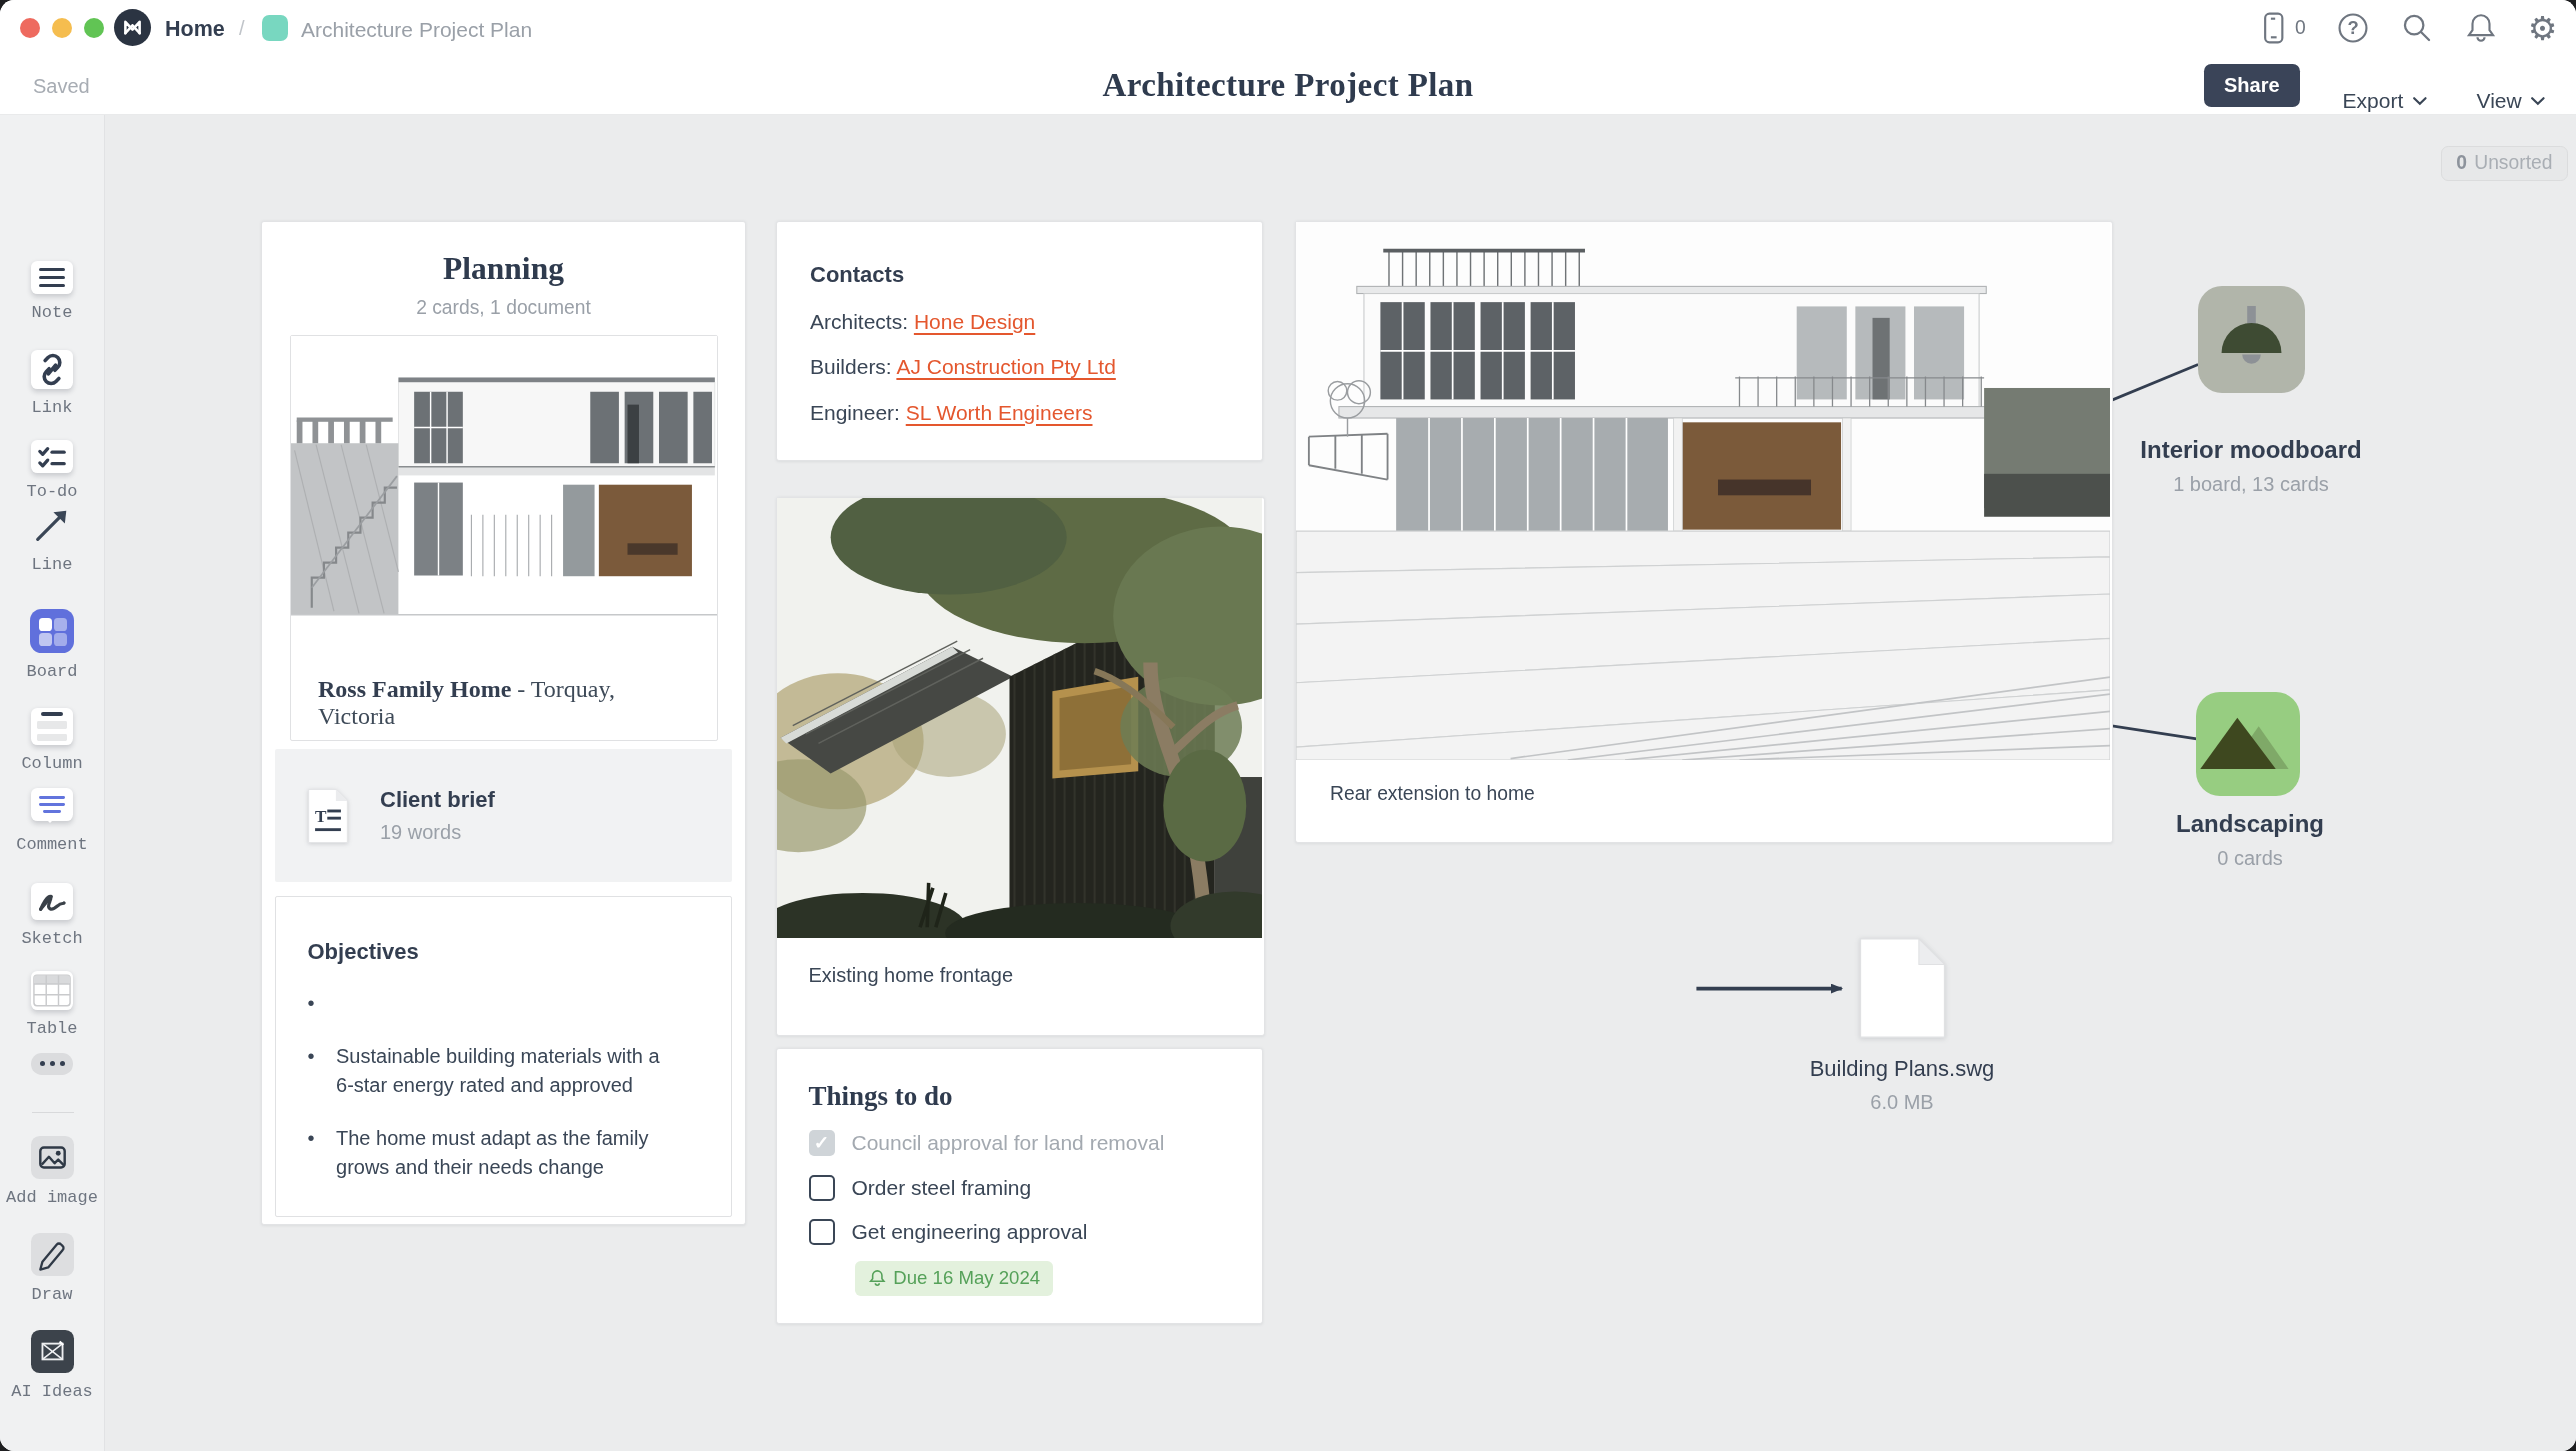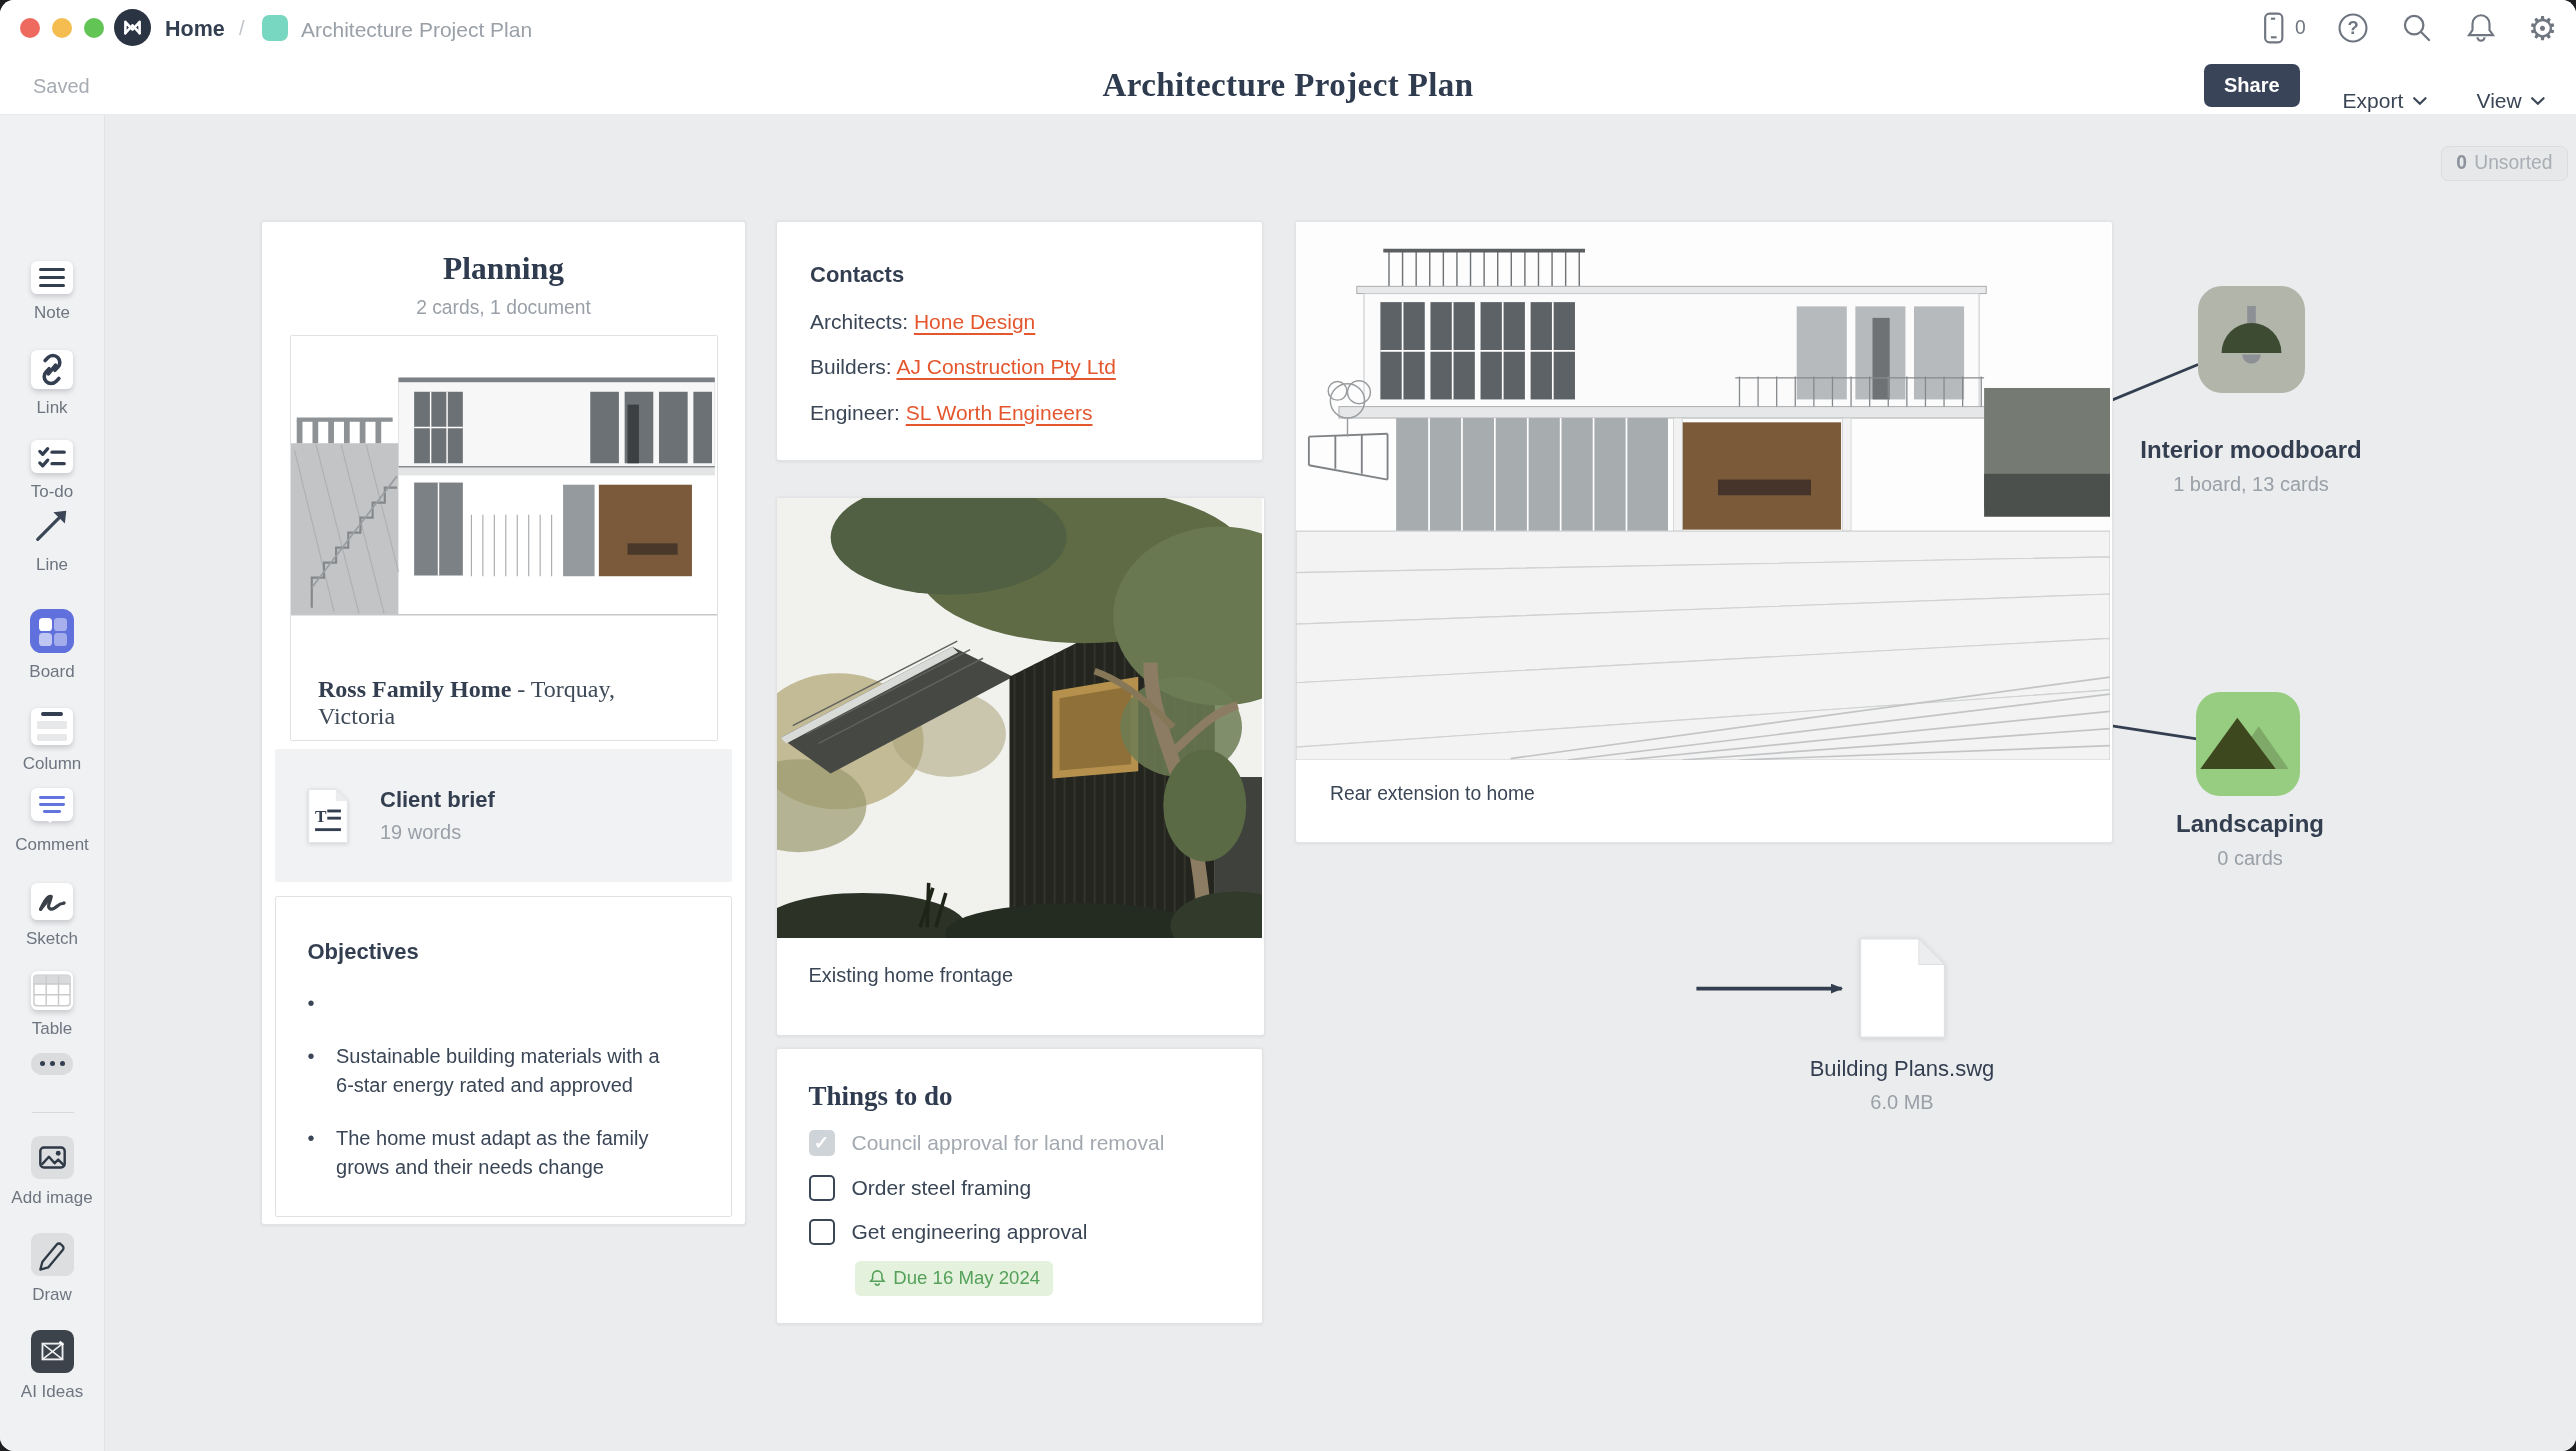--- a/index.html
+++ b/index.html
@@ -21,21 +21,21 @@
   
   .headrow{position:absolute;top:56px;left:0;right:0;height:59px;}
   .saved{position:absolute;left:33px;top:18.6px;font-size:20px;color:#A7ACB3;}
   .board-title{position:absolute;left:0;right:0;top:11.4px;text-align:center;font-family:"Liberation Serif",serif;font-weight:bold;font-size:33px;color:#2F3B4E;letter-spacing:0.4px;}
   .head-actions{position:absolute;right:24px;top:0;height:59px;display:flex;align-items:center;gap:37px;}
   .share-btn{background:#3A4458;color:#fff;font-weight:bold;font-size:20px;padding:10px 20px;border-radius:7.2px;border:none;}
   .menu-btn{display:flex;align-items:center;gap:8.6px;font-size:21px;color:#3A4656;background:none;border:none;margin-top:31px;}
   
   .sidebar{position:absolute;top:114px;left:0;bottom:0;width:104px;background:#F0F1F2;border-right:0.7px solid #E1E2E4;z-index:5;}
   .tool{position:absolute;left:0;width:104px;text-align:center;cursor:pointer;}
-  .t-label{font-size:17px;color:#6E7580;margin-top:8.6px;}
+  .t-label{font-size:17px;color:#6E7580;margin-top:8.6px;font-family:Liberation Mono, monospace;}
   .card-ic{margin:0 auto;background:#fff;border-radius:6.4px;box-shadow:0 2.1px 5.7px rgba(30,35,50,.18);display:flex;align-items:center;justify-content:center;}
   .gray-ic{margin:0 auto;background:#DDDEE0;border-radius:8.6px;display:flex;align-items:center;justify-content:center;}
   .note-lines{width:26px;}
   .note-lines div{height:3.6px;background:#333E50;border-radius:2.1px;margin:4.3px 0;}
   .board-ic{margin:0 auto;width:44px;height:44px;border-radius:11.4px;background:#6070DC;position:relative;}
   .board-ic div{position:absolute;width:13.6px;height:13.6px;border-radius:3.6px;}
   .more-pill{margin:0 auto;width:42px;height:21.5px;border-radius:10.7px;background:#DBDCDE;display:flex;align-items:center;justify-content:center;gap:5px;}
   .more-pill div{width:5px;height:5px;border-radius:50%;background:#333E50;}
   .side-divider{position:absolute;left:31.5px;width:42px;height:1.4px;background:#D8D9DB;}
   .comment-ic{margin:0 auto;width:42px;height:33px;background:#fff;border-radius:6.4px;box-shadow:0 2.1px 5.7px rgba(30,35,50,.18);position:relative;display:flex;flex-direction:column;justify-content:center;align-items:center;gap:4.3px;}

